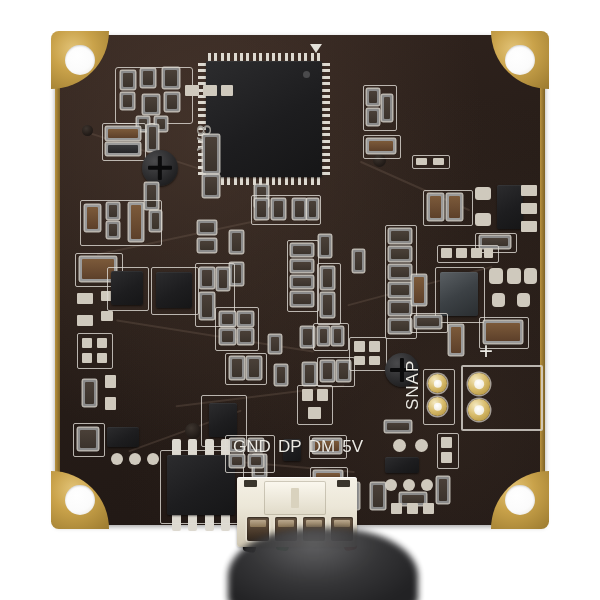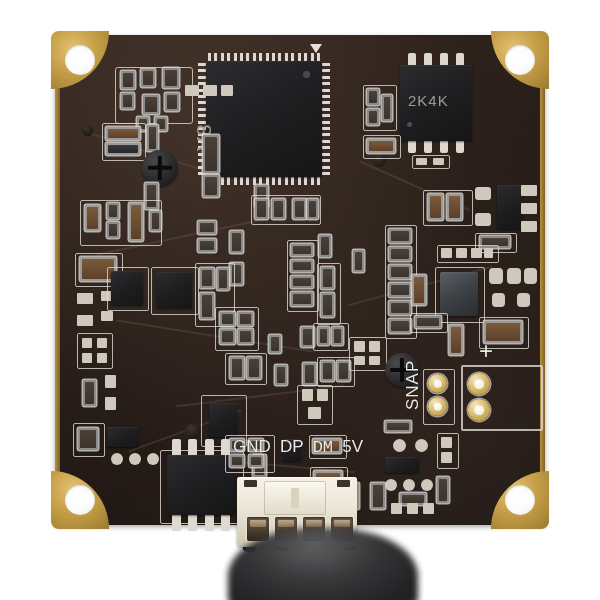--- a/index.html
+++ b/index.html
@@ -218,38 +218,20 @@
       <div class="ic" style="left:8px;top:8px;width:116px;height:116px;">
         <div style="position:absolute;right:12px;top:10px;width:7px;height:7px;border-radius:50%;background:#4a4a4c;"></div>
         <span class="ic-label" style="left:10px;bottom:26px;font-size:21px;transform:rotate(-90deg);transform-origin:left bottom;">V8</span>
       </div>
 
       <div style="position:absolute;right:8px;top:-9px;width:0;height:0;
                   border-left:6px solid transparent;border-right:6px solid transparent;
                   border-top:9px solid #e4e1d9;"></div>
     </div>
 
-    <div style="position:absolute;left:345px;top:30px;width:72px;height:76px;">
-      <div class="qfp-pins" style="left:8px;top:-12px;width:56px;height:16px;justify-content:space-between;">
-        <i style="width:8px;height:16px;border-radius:2px;"></i>
-          <i style="width:8px;height:16px;border-radius:2px;"></i>
-        <i style="width:8px;height:16px;border-radius:2px;"></i>
-          <i style="width:8px;height:16px;border-radius:2px;"></i>
-      </div>
-      <div class="qfp-pins" style="left:8px;bottom:-12px;width:56px;height:16px;justify-content:space-between;">
-        <i style="width:8px;height:16px;border-radius:2px;"></i>
-          <i style="width:8px;height:16px;border-radius:2px;"></i>
-        <i style="width:8px;height:16px;border-radius:2px;"></i>
-          <i style="width:8px;height:16px;border-radius:2px;"></i>
-      </div>
-      <div class="ic" style="left:0;top:0;width:72px;height:76px;">
-        <div style="position:absolute;left:7px;bottom:14px;width:5px;height:5px;border-radius:50%;background:#4d4d4f;"></div>
-        <span class="ic-label" style="left:8px;top:27px;font-size:15px;">2K4K</span>
-      </div>
-    </div>
     <div class="silk" style="left:357px;top:120px;width:36px;height:12px;"></div>
     <div class="pad" style="left:361px;top:123px;width:11px;height:7px;"></div>
     <div class="pad" style="left:378px;top:123px;width:11px;height:7px;"></div>
     <div class="vhole" style="left:318px;top:119px;width:13px;height:13px;"></div>
 
     <div class="silk" style="left:60px;top:32px;width:76px;height:55px;border-radius:3px;"></div>
     <div class="smd res" style="left:66px;top:36px;width:14px;height:18px;">
         <div class="body"></div>
       </div>
     <div class="smd res" style="left:86px;top:34px;width:14px;height:18px;">
@@ -660,21 +642,21 @@
       </div>
     <div class="silk" style="left:308px;top:100px;width:36px;height:22px;"></div>
     <div class="smd cap" style="left:312px;top:104px;width:28px;height:14px;">
         <div class="body"></div>
       </div>
 
     <div style="position:absolute;left:178px;top:400px;width:130px;height:24px;
                 display:flex;align-items:center;justify-content:space-between;">
       <span class="silktext" style="position:static;font-size:17px;">GND</span>
       <span class="silktext" style="position:static;font-size:17px;">DP</span>
-      <span class="silktext" style="position:static;font-size:17px;font-family:Liberation Mono, monospace;">DM</span>
+      <span class="silktext" style="position:static;font-size:17px;">DM</span>
       <span class="silktext" style="position:static;font-size:17px;">5V</span>
     </div>
 
   </div>
 
   <div class="wire" style="left:252px;top:505px;width:13px;height:48px;
               background:linear-gradient(90deg,#000,#2b2b2d 45%,#000);
               transform:rotate(12deg);transform-origin:top center;"></div>
   <div class="wire" style="left:281px;top:505px;width:13px;height:46px;
               background:linear-gradient(90deg,#0e7a34,#2fc963 45%,#0b5c28);

